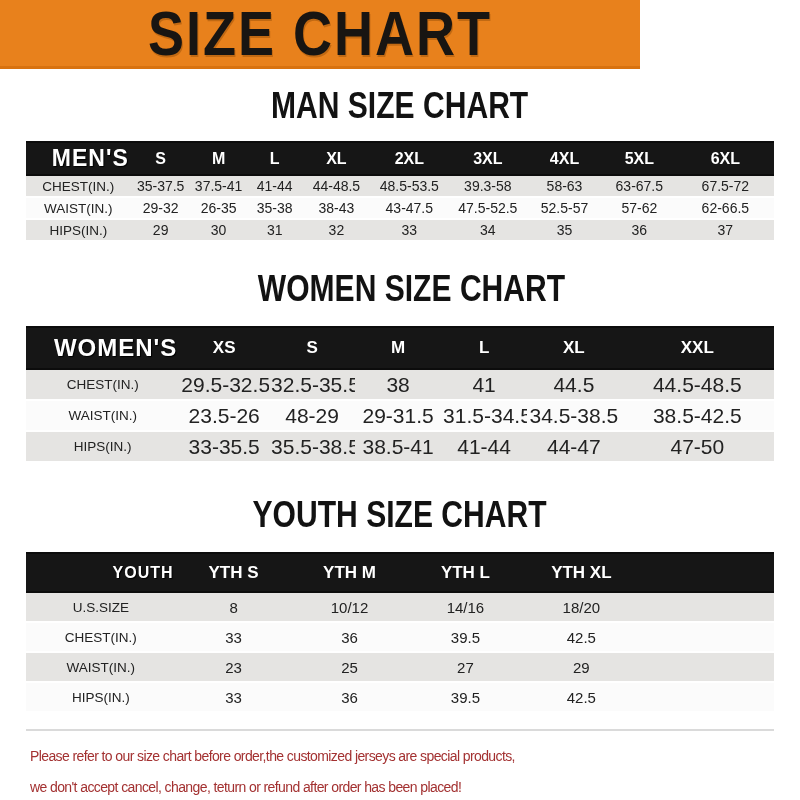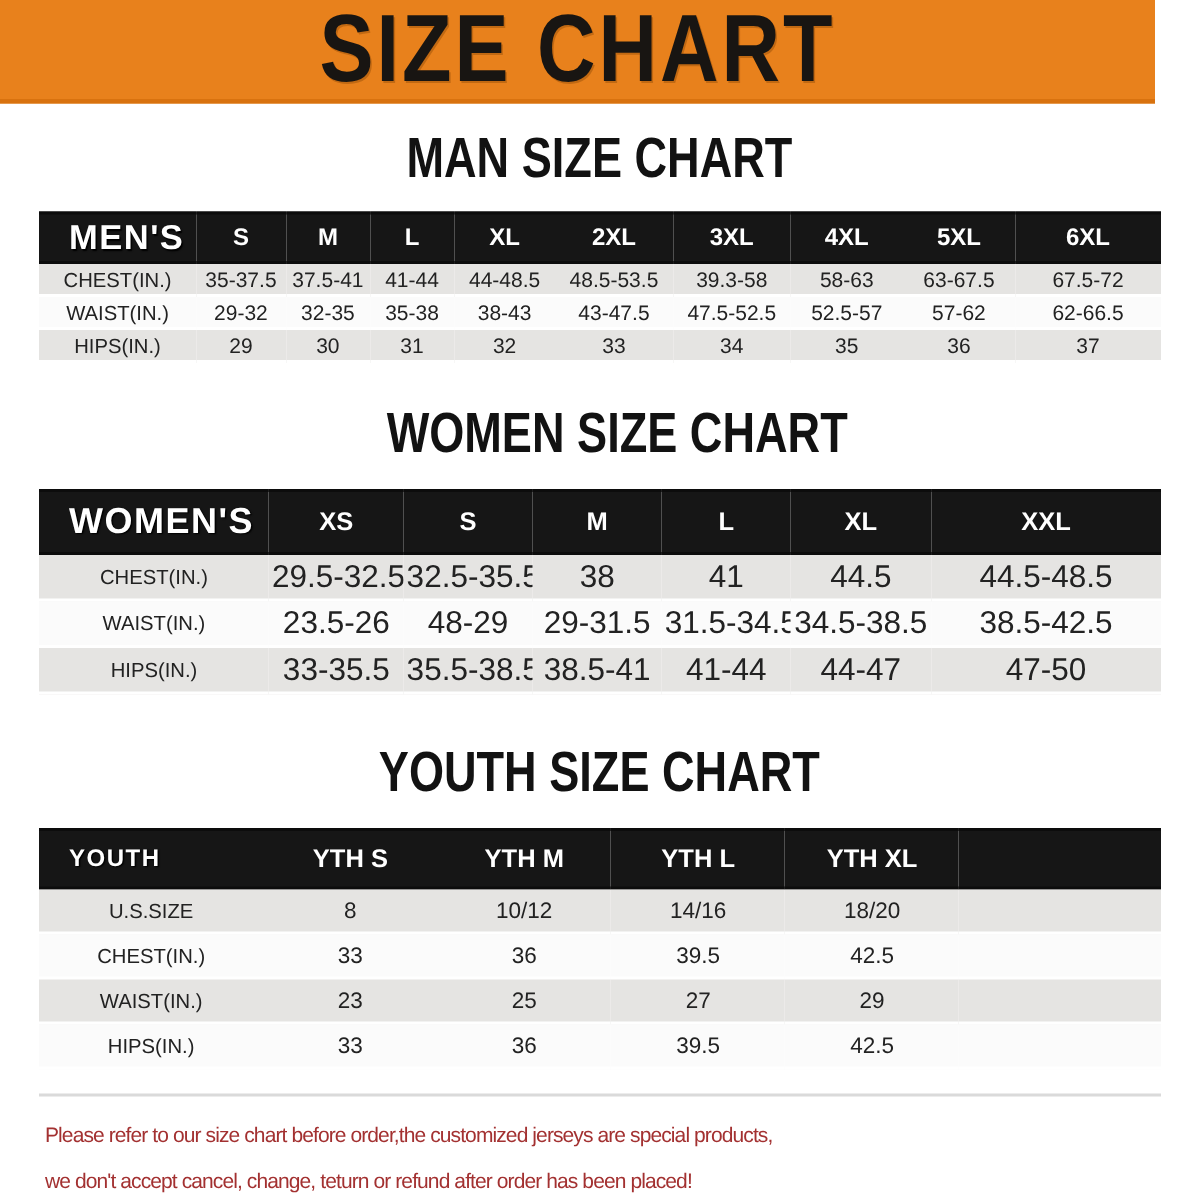--- a/index.html
+++ b/index.html
@@ -7,21 +7,21 @@
   body {
     width: 800px;
     height: 800px;
     background: #ffffff;
     font-family: "Liberation Sans", sans-serif;
     color: #1c1c1c;
     overflow: hidden;
   }
   
   .banner {
-    width: 770px;
+    width: 640px;
     height: 69px;
     background: #E8811C;
     border-bottom: 3px solid #D8720F;
     display: flex;
     align-items: center;
     justify-content: center;
   }
   .banner-title {
     display: inline-block;
     font-size: 54px;
@@ -64,21 +64,21 @@
     white-space: nowrap;
   }
   tr.head-row th {
     background: #161616;
     color: #ffffff;
     font-weight: bold;
     border-top: 2px solid #0c0c0c;
     border-bottom: 2px solid #0c0c0c;
   }
   tr.head-row th.corner {
-    text-align: left;
+    text-align: right;
     padding-left: 20px;
     letter-spacing: 1px;
     text-shadow: 1px 1px 1px #000;
   }
   
   .men-table tr.head-row th { height: 35px; font-size: 16px; }
   .men-table tr.head-row th.corner { font-size: 23px; }
   .men-table tr.data-row td { height: 22px; font-size: 14px; }
   
   .women-table tr.head-row th { height: 44px; font-size: 17px; }
@@ -157,21 +157,21 @@
     <td>44-48.5</td>
     <td>48.5-53.5</td>
     <td>39.3-58</td>
     <td>58-63</td>
     <td>63-67.5</td>
     <td>67.5-72</td>
   </tr>
   <tr class="data-row row-white">
     <td class="row-label">WAIST(IN.)</td>
     <td>29-32</td>
-    <td>32-35</td>
+    <td>26-35</td>
     <td>35-38</td>
     <td>38-43</td>
     <td>43-47.5</td>
     <td>47.5-52.5</td>
     <td>52.5-57</td>
     <td>57-62</td>
     <td>62-66.5</td>
   </tr>
   <tr class="data-row row-gray">
     <td class="row-label">HIPS(IN.)</td>

